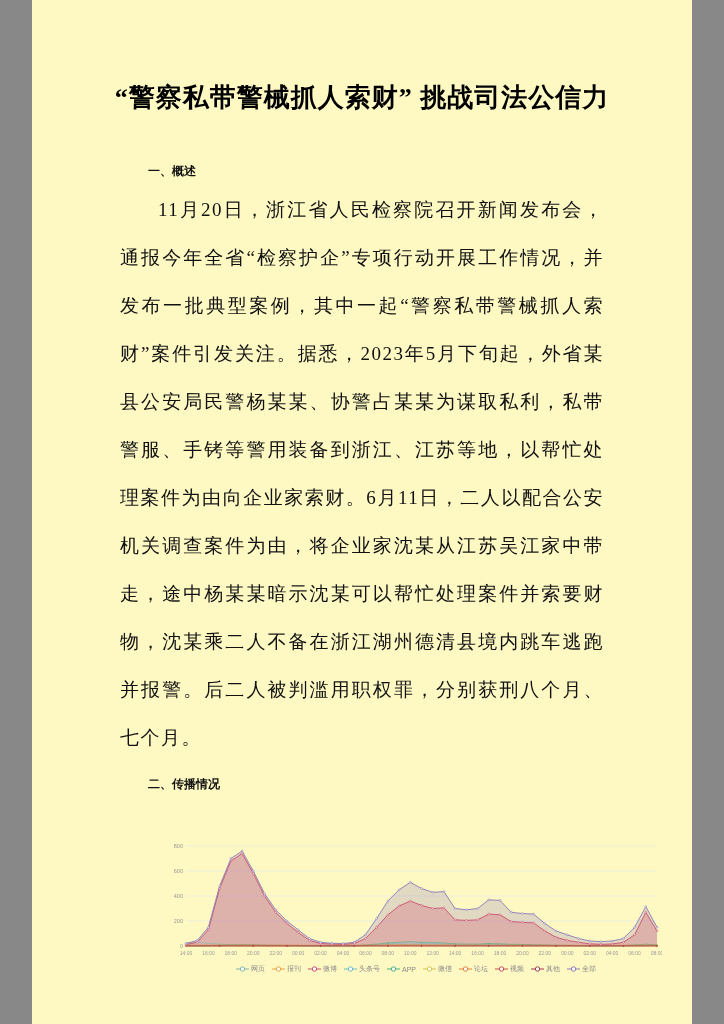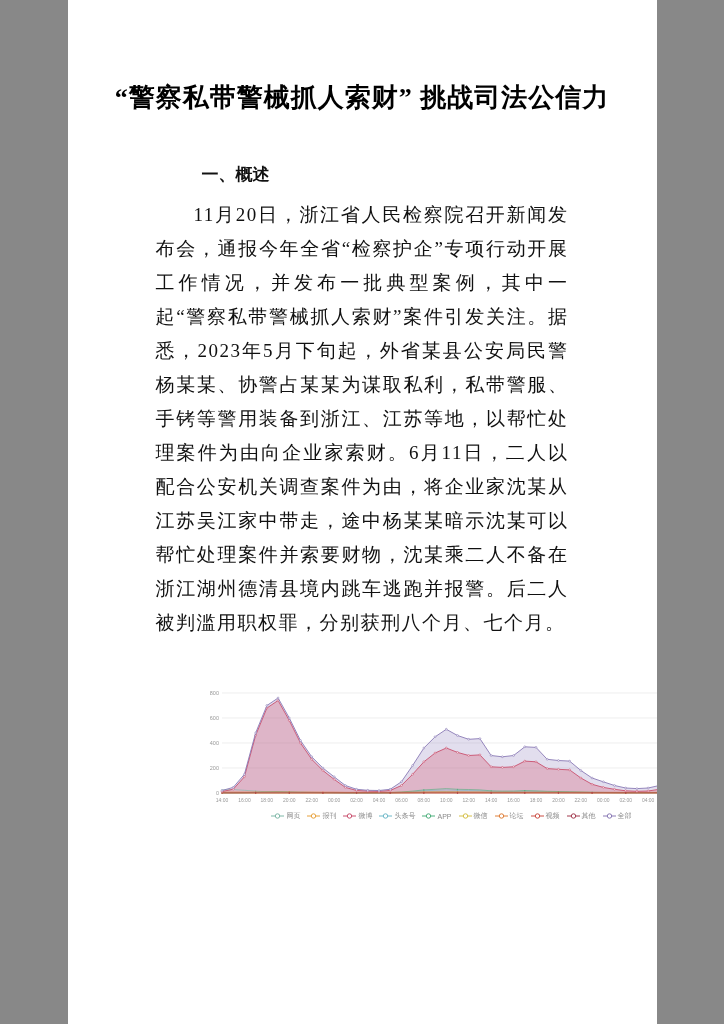--- a/index.html
+++ b/index.html
@@ -1,34 +1,34 @@
 <!DOCTYPE html>
 <html><head>
 <meta charset="utf-8">
 <style>
   html,body{margin:0;padding:0;background:#888;}
   .page{
-    width:589px;height:1024px;background:#ffffff;margin:0 auto;
+    width:660px;height:1024px;background:#fef9c3;margin:0 auto;
     position:relative;overflow:hidden;
     font-family:"Liberation Serif","DejaVu Serif",serif;color:#1a1a1a;
   }
   .doc-title{
     padding-top:80px;text-align:center;font-weight:bold;font-size:26px;
     letter-spacing:1px;color:#000;
   }
   .content{margin:0 88px;}
   .sec-heading{
     font-family:"Liberation Sans","DejaVu Sans",sans-serif;
-    font-weight:bold;font-size:17px;color:#111;
-    margin:12px;padding:0;text-indent:2em;
+    font-weight:bold;font-size:12px;color:#111;
+    margin:4px;padding:0;text-indent:2em;
   }
   .sec1-heading{margin-top:48px;}
   .sec2-heading{margin-top:14px;}
   .body-para{
-    margin:6px 0 0 0;font-size:19px;line-height:34px;text-align:justify;
+    margin:6px 0 0 0;font-size:19px;line-height:48px;text-align:justify;
     text-indent:2em;letter-spacing:1.5px;color:#111;
   }
   .figure-block{margin:46px 0 0 50px;width:492px;}
   .chart-svg{display:block;width:492px;height:124px;}
   .legend-row{
     display:flex;justify-content:center;align-items:center;gap:7px;
     margin-top:1px;font-family:"Liberation Sans","DejaVu Sans",sans-serif;
     font-size:7px;color:#8a8a8a;flex-wrap:nowrap;
   }
   .legend-item{display:flex;align-items:center;gap:2px;white-space:nowrap;}
@@ -40,20 +40,21 @@
 <body>
 
 <div class="page">
 
   <div class="doc-title">“警察私带警械抓人索财” 挑战司法公信力</div>
 
   <div class="content">
     <div class="sec-heading sec1-heading">一、概述</div>
     <p class="body-para">11月20日，浙江省人民检察院召开新闻发布会，通报今年全省“检察护企”专项行动开展工作情况，并发布一批典型案例，其中一起“警察私带警械抓人索财”案件引发关注。据悉，2023年5月下旬起，外省某县公安局民警杨某某、协警占某某为谋取私利，私带警服、手铐等警用装备到浙江、江苏等地，以帮忙处理案件为由向企业家索财。6月11日，二人以配合公安机关调查案件为由，将企业家沈某从江苏吴江家中带走，途中杨某某暗示沈某可以帮忙处理案件并索要财物，沈某乘二人不备在浙江湖州德清县境内跳车逃跑并报警。后二人被判滥用职权罪，分别获刑八个月、七个月。</p>
 
+    <div class="sec-heading sec2-heading">二、传播情况</div>
 
     <div class="figure-block">
       <svg id="trend-chart" class="chart-svg" viewBox="0 0 492 124" xmlns="http://www.w3.org/2000/svg">
           <line x1="16" y1="107" x2="487" y2="107" stroke="#cccccc" stroke-width="0.7"></line>
           <text x="13" y="109" text-anchor="end" font-size="5.5" fill="#999999" font-family="Liberation Sans, DejaVu Sans, sans-serif">0</text>
           <line x1="16" y1="82" x2="487" y2="82" stroke="#e7e7e7" stroke-width="0.7"></line>
           <text x="13" y="84" text-anchor="end" font-size="5.5" fill="#999999" font-family="Liberation Sans, DejaVu Sans, sans-serif">200</text>
           <line x1="16" y1="57" x2="487" y2="57" stroke="#e7e7e7" stroke-width="0.7"></line>
           <text x="13" y="59" text-anchor="end" font-size="5.5" fill="#999999" font-family="Liberation Sans, DejaVu Sans, sans-serif">400</text>
           <line x1="16" y1="32" x2="487" y2="32" stroke="#e7e7e7" stroke-width="0.7"></line>

